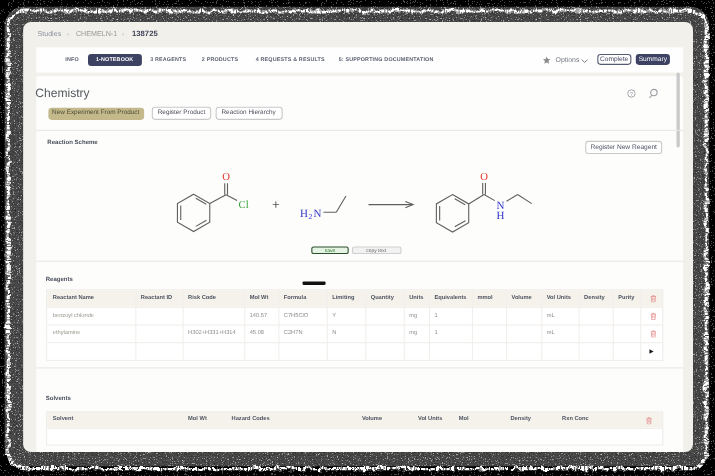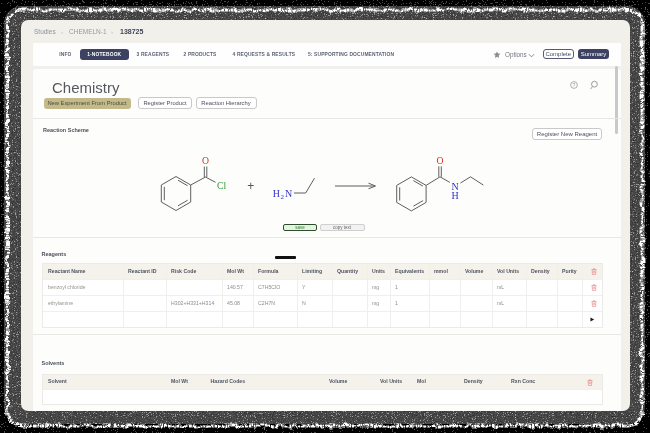--- a/index.html
+++ b/index.html
@@ -25,21 +25,21 @@
   .opt{position:absolute;top:0;height:23px;line-height:23px;font-size:6.3px;color:#73777f;}
   .btn{position:absolute;box-sizing:border-box;border-radius:3px;font-size:6px;
     text-align:center;white-space:nowrap;}
   .b-complete{left:509.5px;top:5.5px;width:31.5px;height:10.5px;border:1px solid #565b74;
     color:#454a62;line-height:9.5px;background:#fff;}
   .b-summary{left:545px;top:5.5px;width:31px;height:10.5px;background:#3d4263;color:#fff;
     line-height:10.5px;}
   
   .panel{position:absolute;left:12px;top:49px;width:588px;height:342px;background:#fdfdfc;
     border-radius:3px 3px 0 0;}
-  .h1{position:absolute;left:31px;top:58.5px;font-size:15px;color:#55585f;}
+  .h1{position:absolute;left:11px;top:58.5px;font-size:11px;color:#55585f;}
   .hdrbtn{position:absolute;box-sizing:border-box;border-radius:3px;font-size:5.8px;
     white-space:nowrap;text-align:center;overflow:hidden;}
   .b-khaki{left:22.5px;top:77.5px;width:87px;height:11.5px;background:#c3b98a;color:#4e4c39;
     line-height:11.5px;}
   .b-white{border:1px solid #c9c9c9;background:#fff;color:#4b505e;line-height:10.5px;
     height:12.5px;}
   .divider{position:absolute;left:12px;width:588px;height:0;border-top:1px solid #e9e7e3;}
   .seclabel{position:absolute;font-size:5.5px;font-weight:bold;color:#4b4f5b;}
   
   .tbl{position:absolute;left:21px;width:561px;box-sizing:border-box;border:1px solid #eceae6;}

